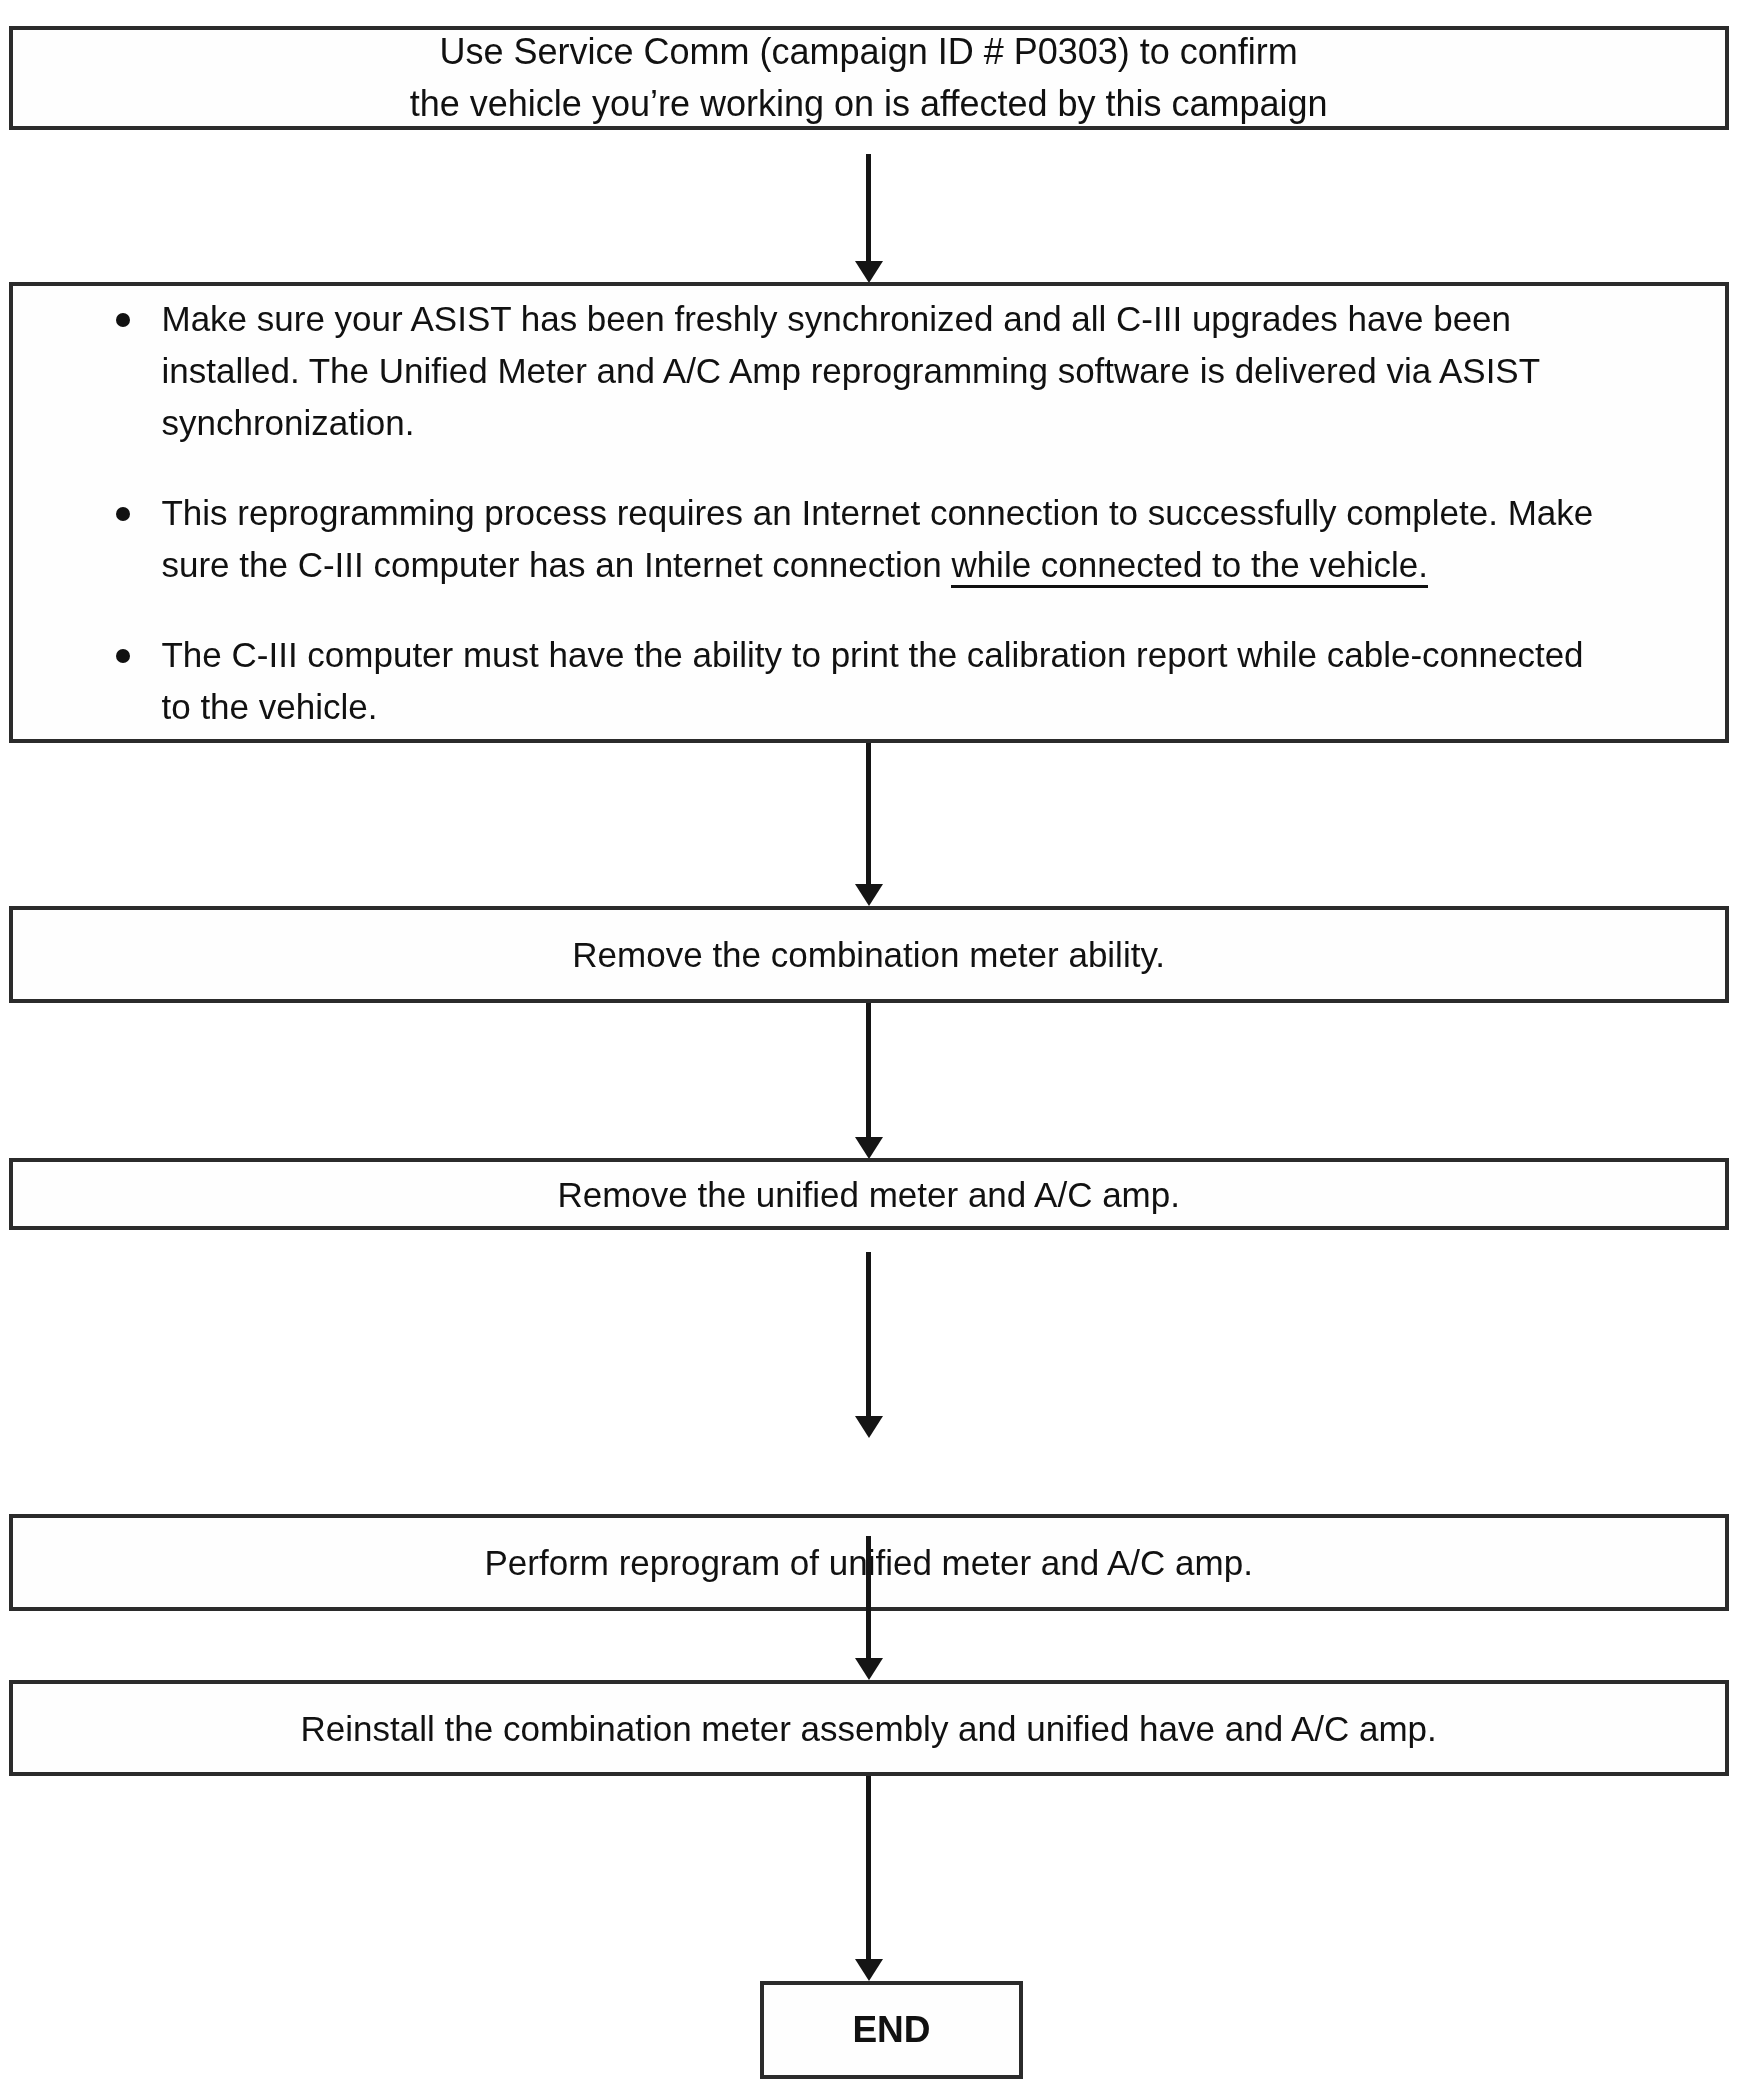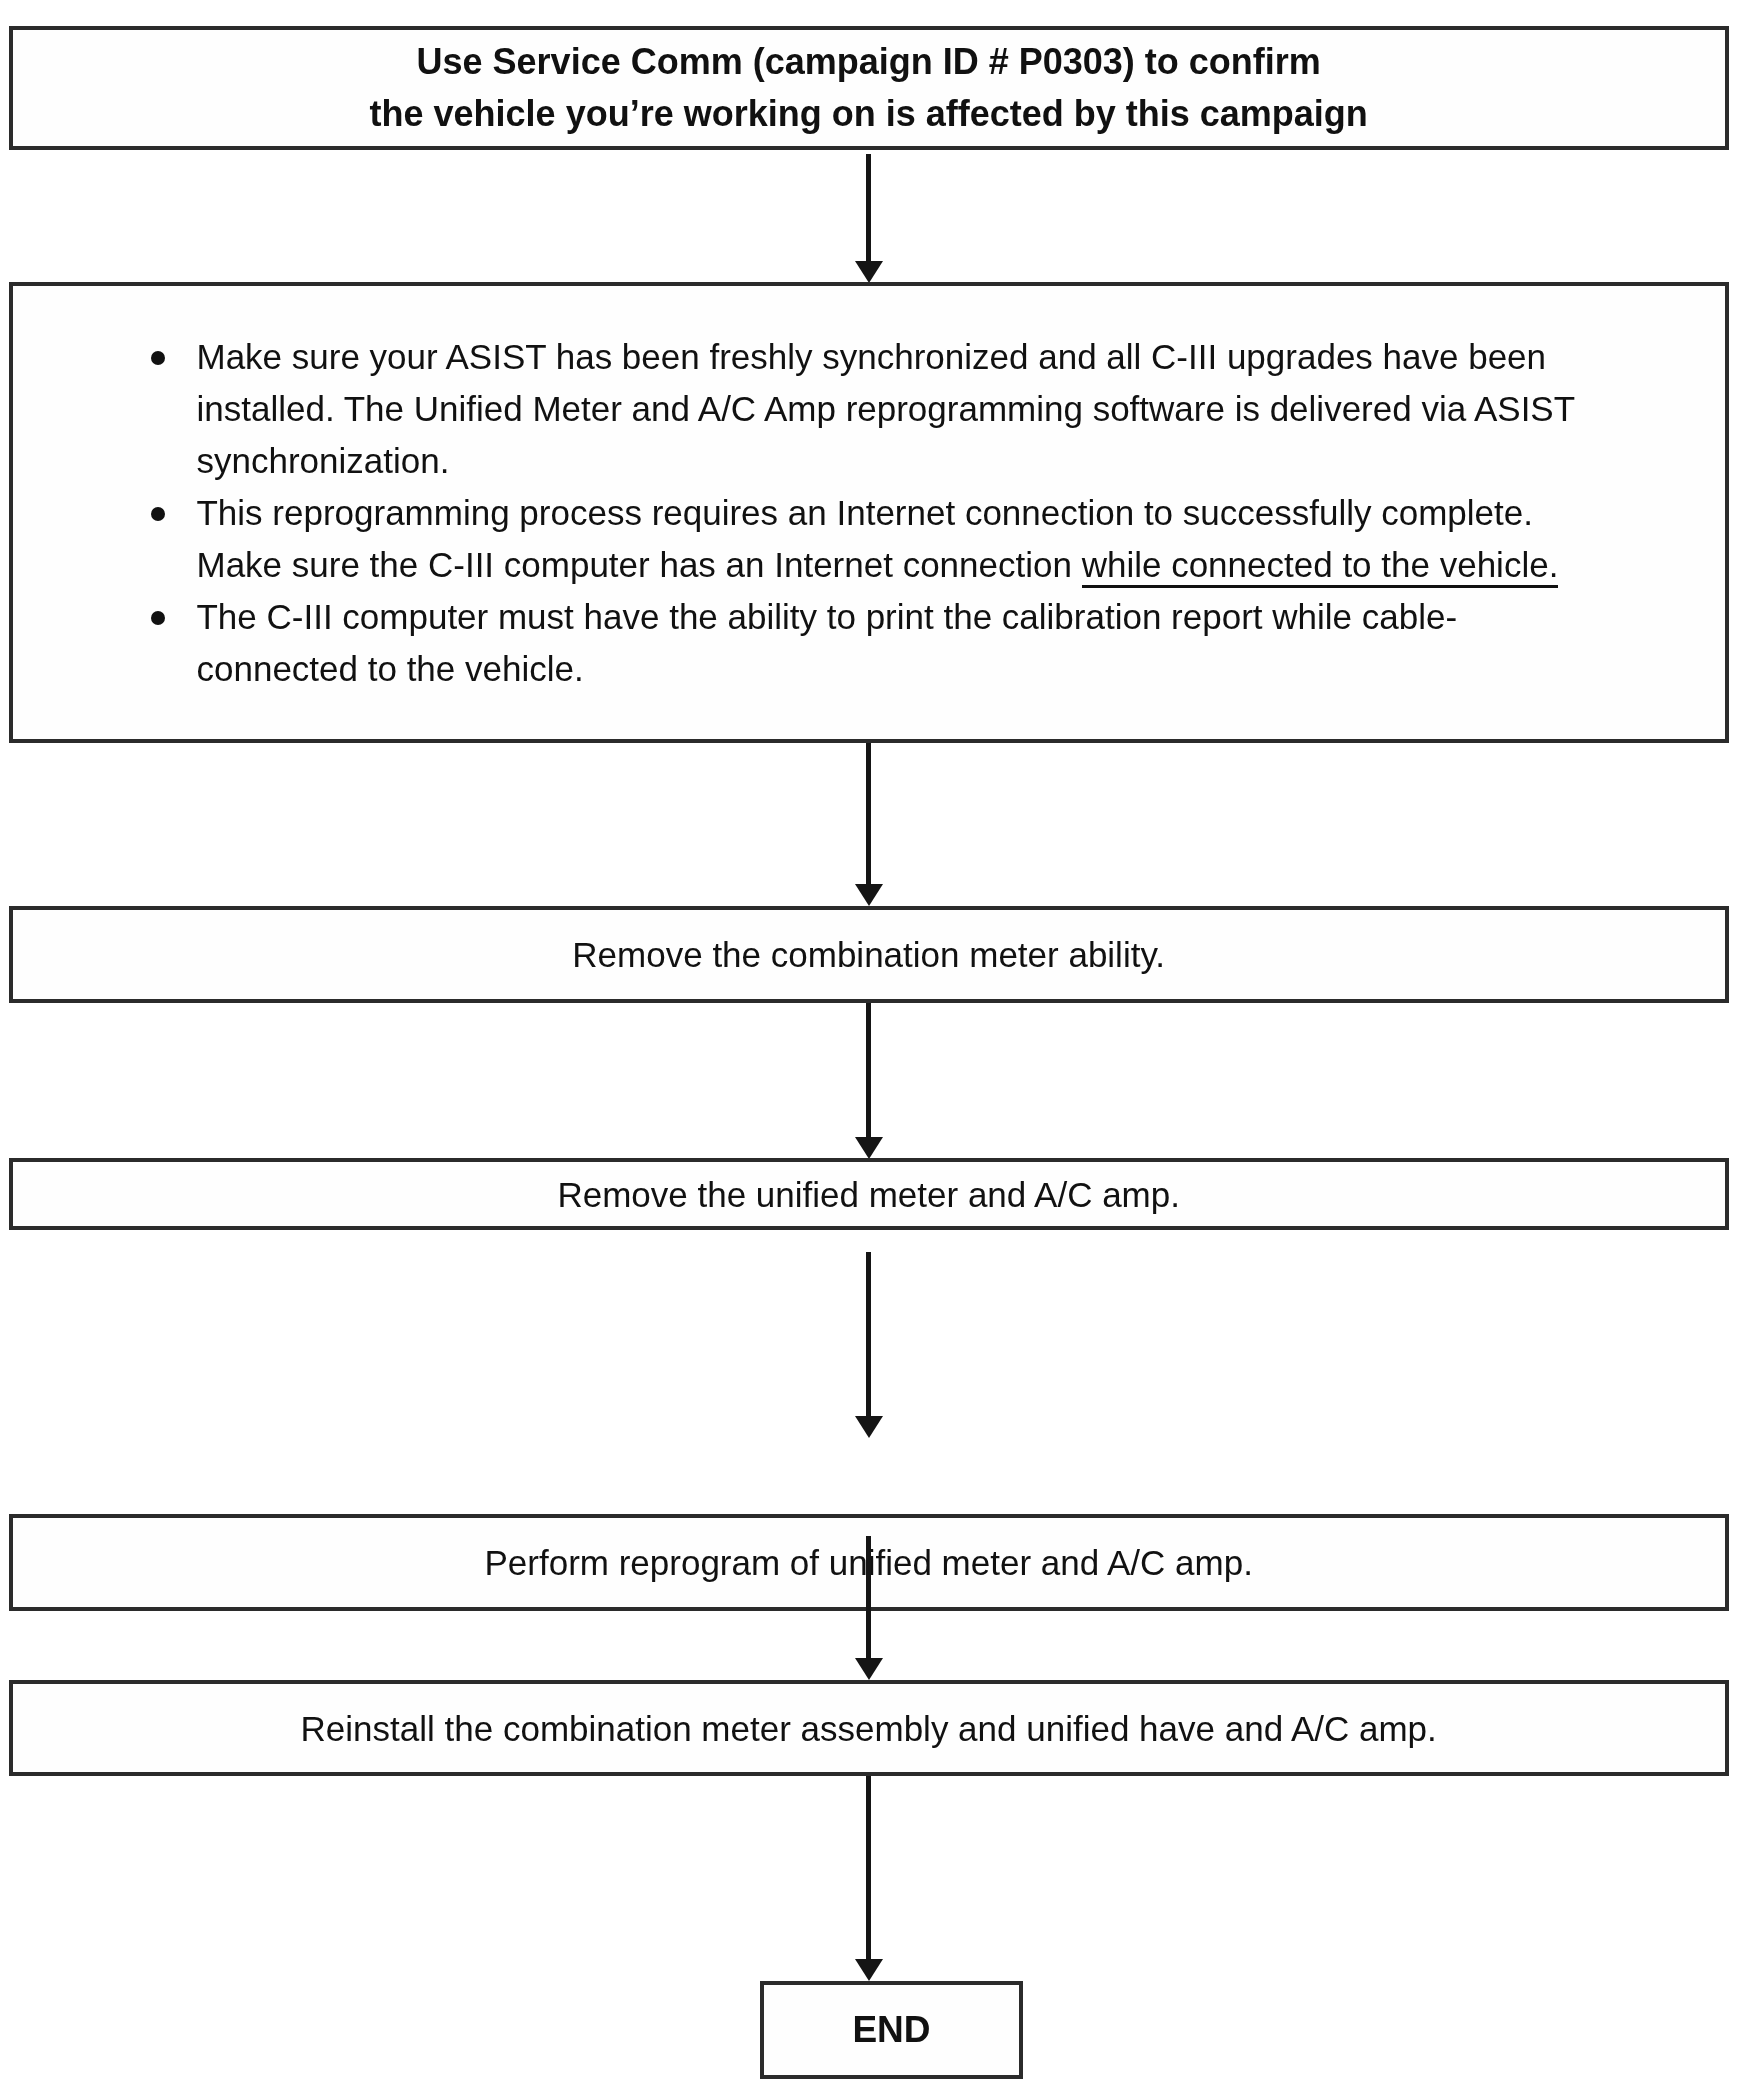--- a/index.html
+++ b/index.html
@@ -24,40 +24,40 @@
     align-items: center;
     justify-content: center;
     text-align: center;
   }
   .node-wide {
     left: 8.7px;
     width: 1720px;
   }
   .start-box {
     top: 26px;
-    height: 124px;
-    font-weight: bold;
+    height: 104px;
+    font-weight: normal;
     font-size: 36px;
     line-height: 52px;
     white-space: pre-line;
   }
   .prep-box {
     top: 282px;
     height: 461px;
     flex-direction: column;
     justify-content: center;
     align-items: stretch;
     text-align: left;
     font-size: 35px;
     line-height: 52px;
   }
   .bullet-list {
     display: flex;
     flex-direction: column;
-    padding-left: 35px;
+    gap: 38px;
   }
   .bullet-item {
     display: flex;
     padding-left: 103px;
     padding-right: 130px;
     gap: 31px;
   }
   .bullet-dot {
     flex: none;
     width: 14.8px;

